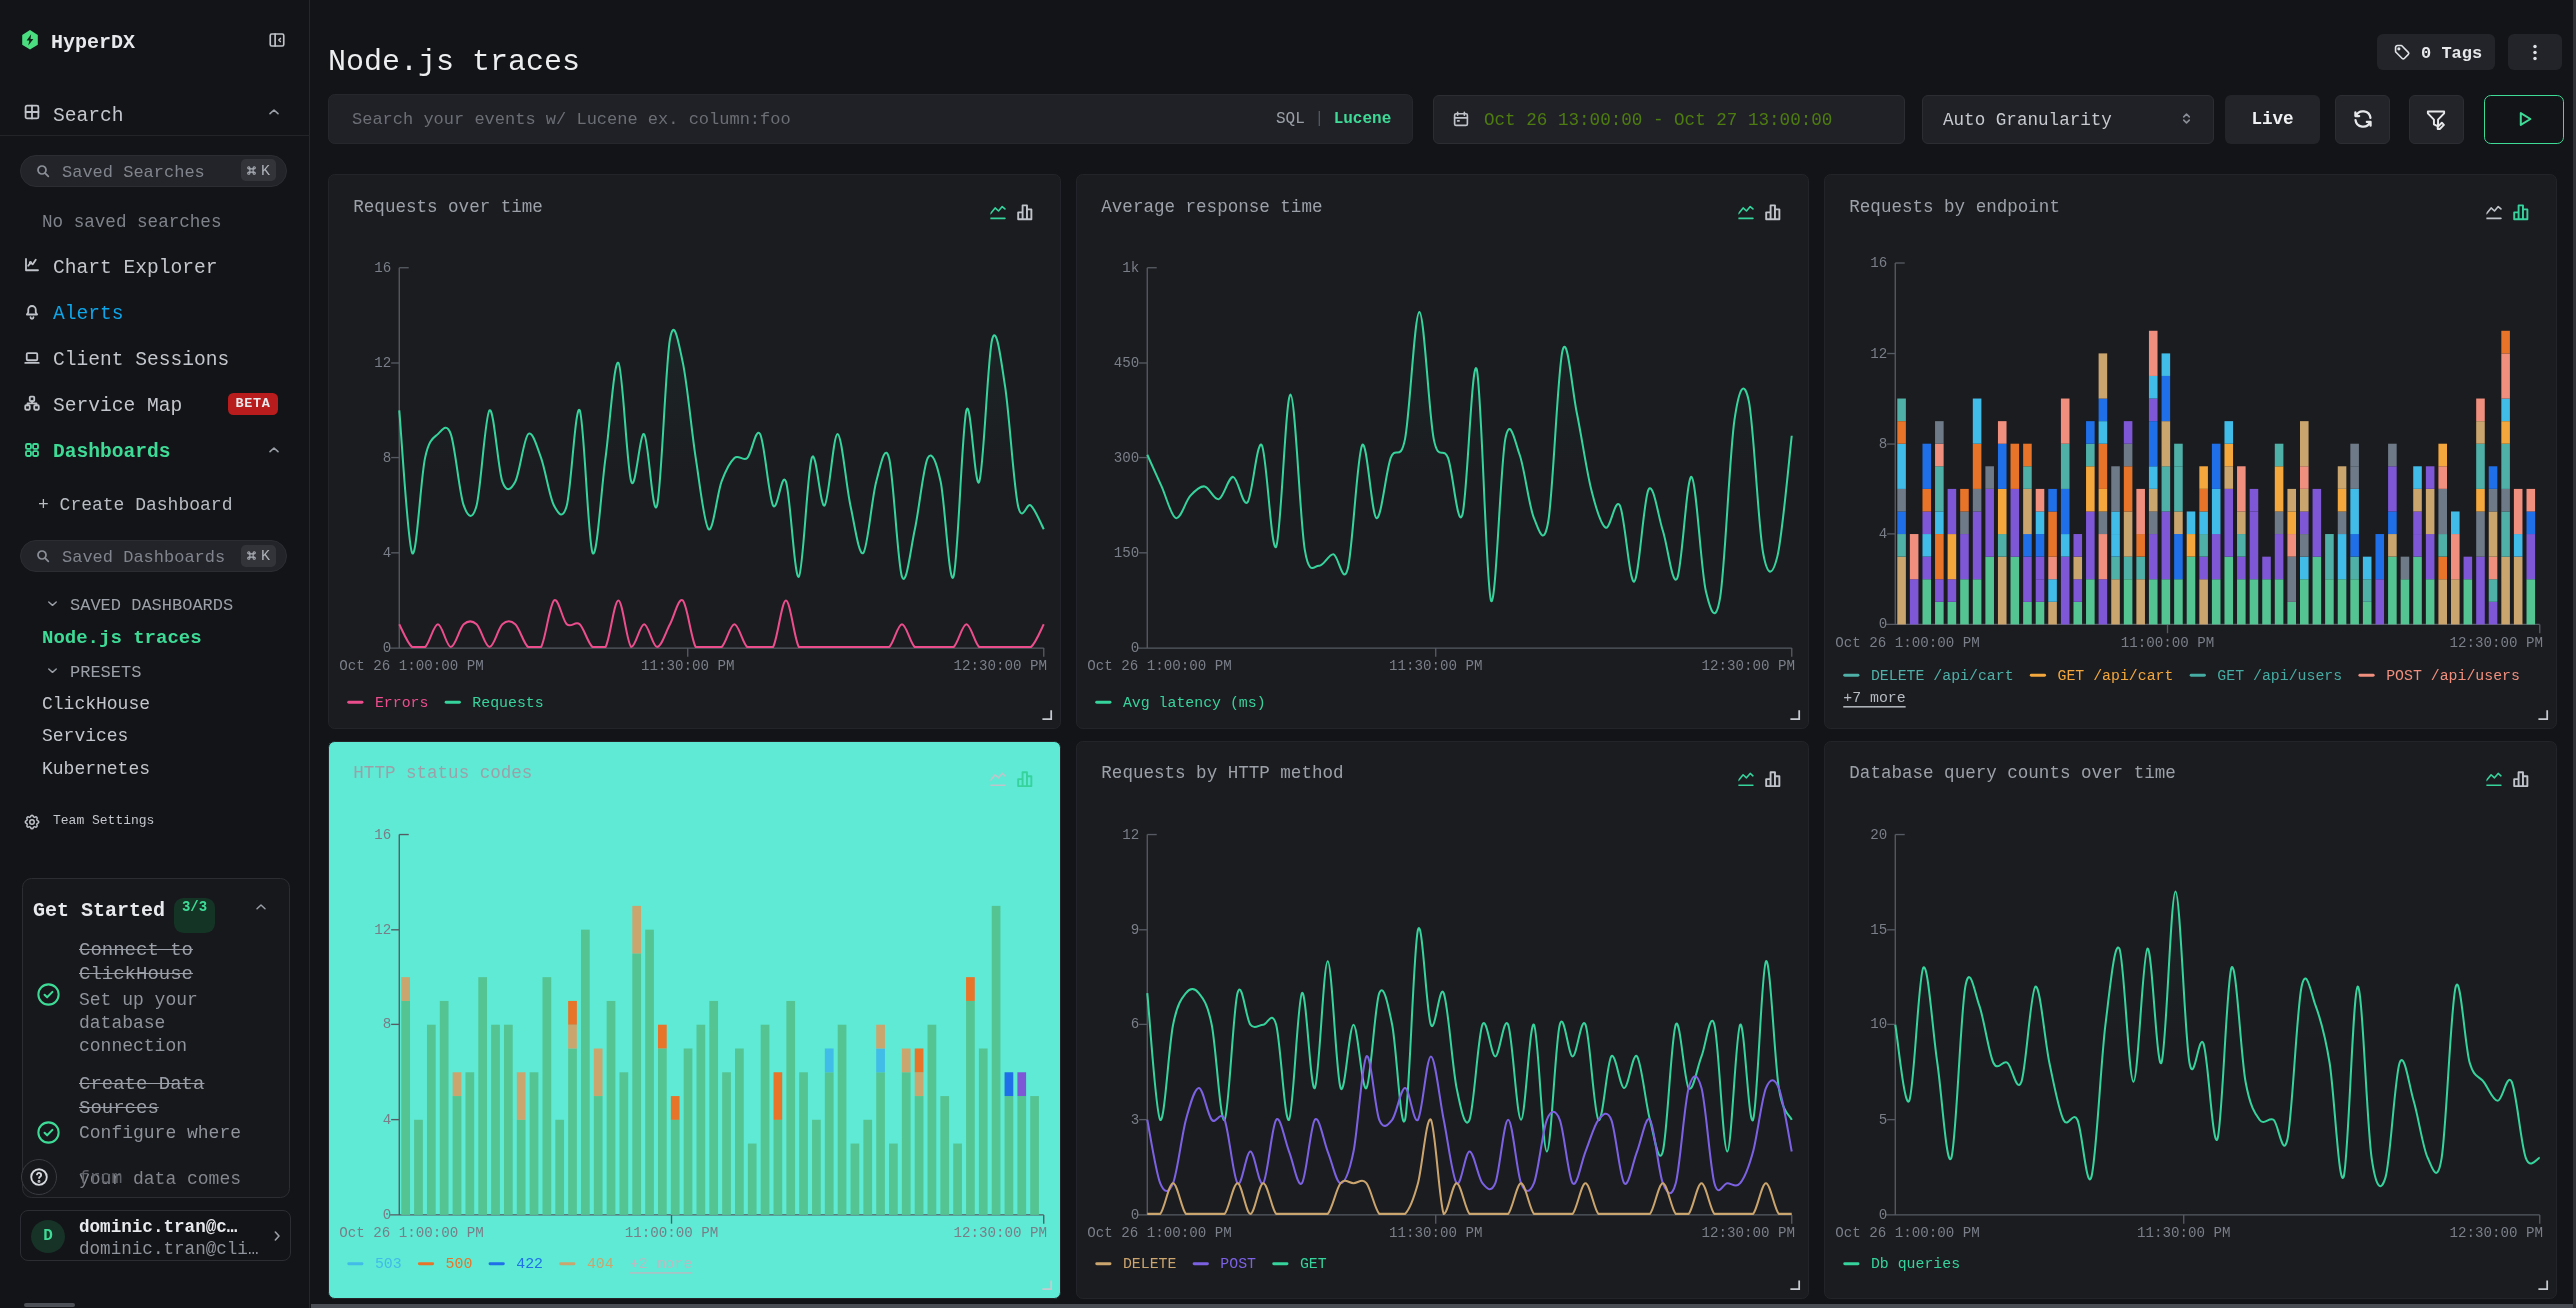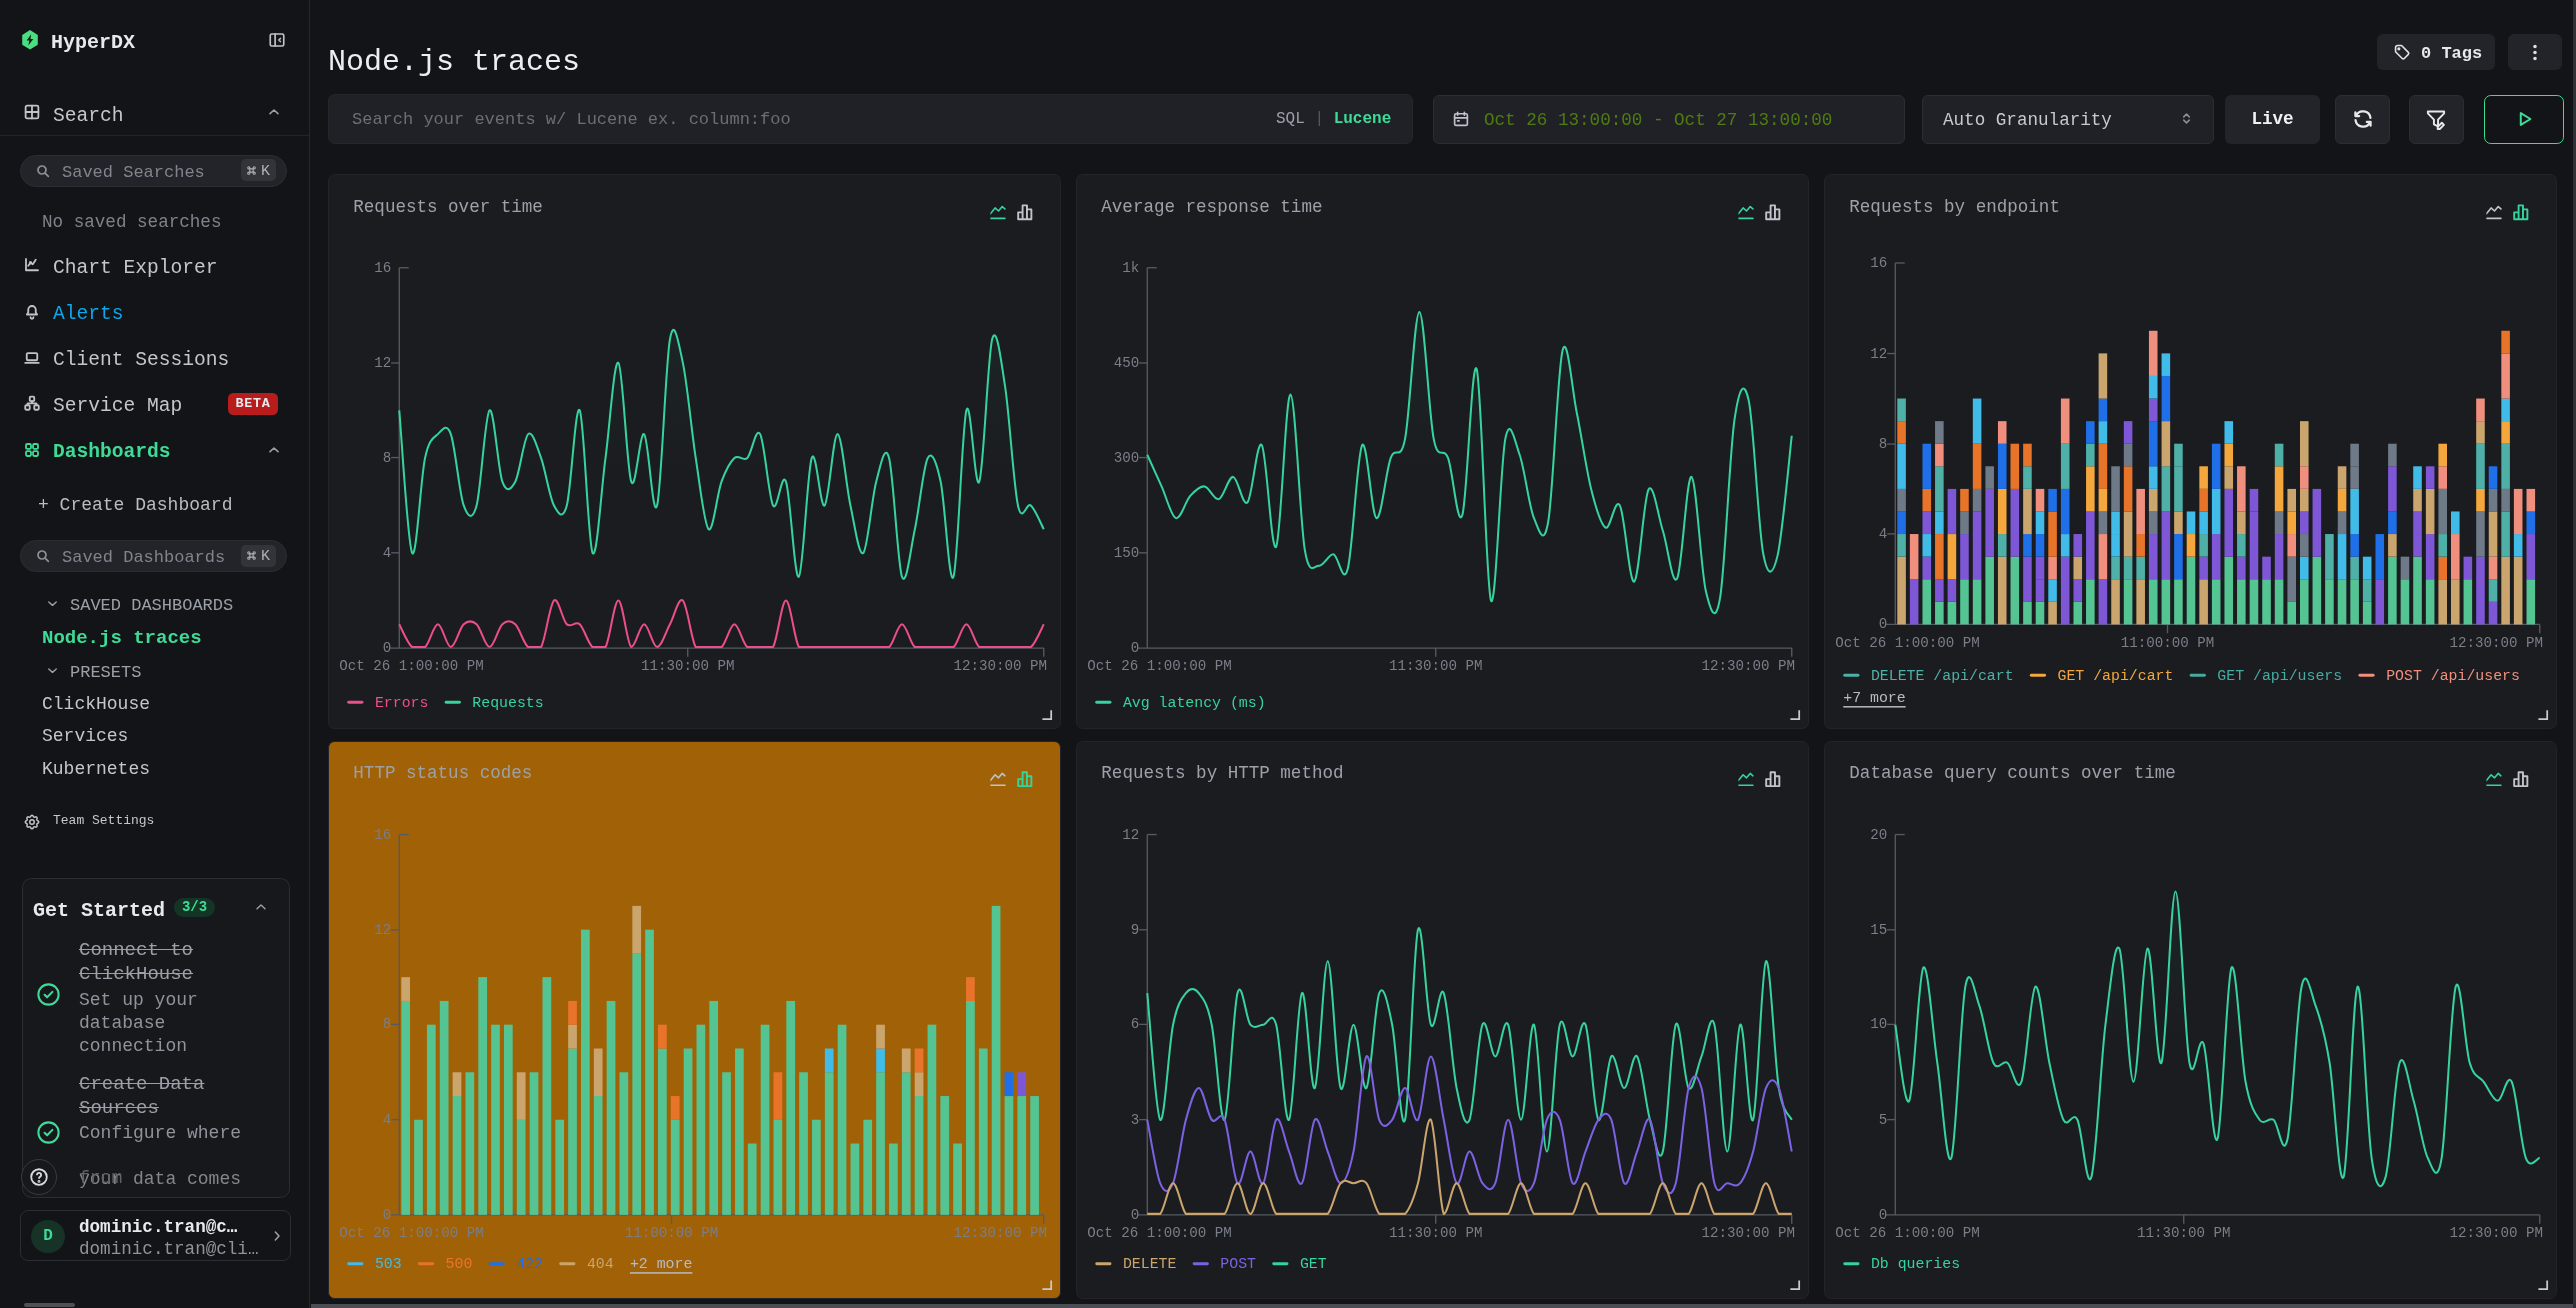--- a/index.html
+++ b/index.html
@@ -97,21 +97,21 @@
       <div style="position:absolute;left:42px;top:692px;font-size:18px;color:#c3c6cc;font-weight:400;white-space:pre;">ClickHouse</div>
       <div style="position:absolute;left:42px;top:724px;font-size:18px;color:#c3c6cc;font-weight:400;white-space:pre;">Services</div>
       <div style="position:absolute;left:42px;top:757px;font-size:18px;color:#c3c6cc;font-weight:400;white-space:pre;">Kubernetes</div>
       <svg style="position:absolute;left:23px;top:813px" width="18" height="18" viewBox="0 0 24 24" fill="none" stroke="#c0c4ca" stroke-width="2.0" stroke-linecap="round" stroke-linejoin="round">
         <circle cx="12" cy="12" r="3"></circle>
         <path d="M10.325 4.317c.426 -1.756 2.924 -1.756 3.35 0a1.724 1.724 0 0 0 2.573 1.066c1.543 -.94 3.31 .826 2.37 2.37a1.724 1.724 0 0 0 1.065 2.572c1.756 .426 1.756 2.924 0 3.35a1.724 1.724 0 0 0 -1.066 2.573c.94 1.543 -.826 3.31 -2.37 2.37a1.724 1.724 0 0 0 -2.572 1.065c-.426 1.756 -2.924 1.756 -3.35 0a1.724 1.724 0 0 0 -2.573 -1.066c-1.543 .94 -3.31 -.826 -2.37 -2.37a1.724 1.724 0 0 0 -1.065 -2.572c-1.756 -.426 -1.756 -2.924 0 -3.35a1.724 1.724 0 0 0 1.066 -2.573c-.94 -1.543 .826 -3.31 2.37 -2.37c1 .608 2.296 .07 2.572 -1.065z"></path>
       </svg>
       <div style="position:absolute;left:53px;top:812px;font-size:13px;color:#c3c6cc;font-weight:400;white-space:pre;">Team Settings</div>
       <div style="position:absolute;left:21.6px;top:878px;width:268px;height:320px;border:0.7px solid #2c2d33;border-radius:9.5px;background:#17181c;"></div>
       <div style="position:absolute;left:33px;top:897px;font-size:20px;color:#e7e9ec;font-weight:700;white-space:pre;">Get Started</div>
-      <div style="position:absolute;left:174px;top:898px;width:41px;height:19px;background:#143426;border-radius:9.5px;text-align:center;line-height:19px;font-size:14px;font-weight:700;color:#3edb97;">3/3</div>
+      <div style="position:absolute;left:174px;top:898px;width:41px;height:35px;background:#143426;border-radius:9.5px;text-align:center;line-height:19px;font-size:14px;font-weight:700;color:#3edb97;">3/3</div>
       <svg style="position:absolute;left:253px;top:899px" width="16" height="16" viewBox="0 0 24 24" fill="none" stroke="#9ba0a8" stroke-width="2.2" stroke-linecap="round" stroke-linejoin="round">
         <path d="M6 14.5l6-5.5 6 5.5"></path>
       </svg>
       <svg style="position:absolute;left:35px;top:981px" width="27" height="27" viewBox="0 0 24 24" fill="none" stroke="#3edb97" stroke-width="1.8" stroke-linecap="round" stroke-linejoin="round">
         <circle cx="12" cy="12" r="9"></circle>
         <path d="M8.5 12.2l2.3 2.3 4.7-4.8"></path>
       </svg>
       <div style="position:absolute;left:79px;top:938px;font-size:19px;color:#9b9fa7;font-weight:400;white-space:pre;text-decoration:line-through;">Connect to</div>
       <div style="position:absolute;left:79px;top:962px;font-size:19px;color:#9b9fa7;font-weight:400;white-space:pre;text-decoration:line-through;">ClickHouse</div>
       <div style="position:absolute;left:79px;top:988px;font-size:18px;color:#8f939b;font-weight:400;white-space:pre;">Set up your</div>
@@ -494,21 +494,21 @@
         <text x="68" y="741" font-size="22" dominant-baseline="central" fill="#4fb0a8">DELETE /api/cart</text>
         <rect x="303.2" y="738" width="24" height="4.5" rx="2.2" fill="#f3a73d"></rect>
         <text x="344.2" y="741" font-size="22" dominant-baseline="central" fill="#f3a73d">GET /api/cart</text>
         <rect x="539.8" y="738" width="24" height="4.5" rx="2.2" fill="#46aba2"></rect>
         <text x="580.8" y="741" font-size="22" dominant-baseline="central" fill="#46aba2">GET /api/users</text>
         <rect x="789.5999999999999" y="738" width="24" height="4.5" rx="2.2" fill="#f08f7e"></rect>
         <text x="830.5999999999999" y="741" font-size="22" dominant-baseline="central" fill="#f08f7e">POST /api/users</text>
         <text x="27" y="774" font-size="22" dominant-baseline="central" fill="#b7bcc3" text-decoration="underline">+7 more</text>
         <path d="M1056 805h13v-13" stroke="#c6cad0" stroke-width="2.6" fill="none"></path>
       </svg></div>
-    <div style="position:absolute;left:328px;top:741px;width:733px;height:558px;background:#a16207;border:0.7px solid #232429;border-radius:6.8px;"><svg width="733" height="558" viewBox="0 0 1085 826" font-family="'Liberation Mono',monospace">
+    <div style="position:absolute;left:328px;top:741px;width:733px;height:558px;background:#5eead4;border:0.7px solid #232429;border-radius:6.8px;"><svg width="733" height="558" viewBox="0 0 1085 826" font-family="'Liberation Mono',monospace">
         <text x="36" y="54" font-size="26" fill="#9ca1a9">HTTP status codes</text>
         <svg x="979" y="44" width="24" height="24" viewBox="0 0 24 24">
           <g stroke="#c0c4ca" stroke-width="2.4" stroke-linecap="round" stroke-linejoin="round" fill="none">
             <path d="M0 13 L7 4.5 L12 9 L17.5 2.5 L21.5 6"></path>
             <path d="M0 20h21.5"></path>
           </g>
         </svg>
         <svg x="1018" y="42" width="26" height="26" viewBox="0 0 24 24">
           <g stroke="#36d39c" stroke-width="2.6" stroke-linejoin="round" fill="none">
             <path d="M2 21.5V12h6v9.5zM8 21.5V2.5h6v19zM14 21.5V8h6v13.5z"></path>

